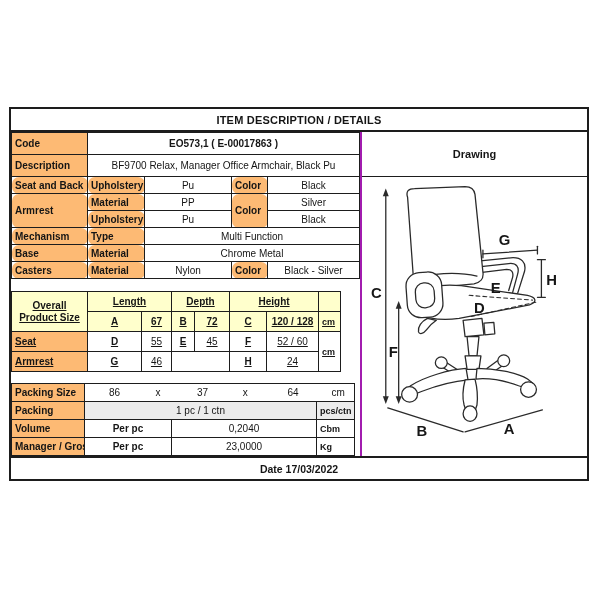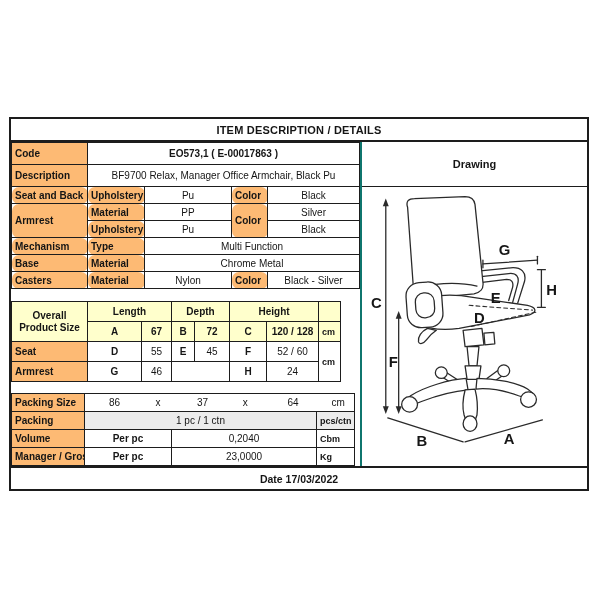--- a/index.html
+++ b/index.html
@@ -1,36 +1,36 @@
 <!DOCTYPE html>
 <html><head>
 <meta charset="utf-8">
 <style>
   html,body{margin:0;padding:0;background:#ffffff;}
   .page{position:relative;width:600px;height:600px;background:#fff;
         font-family:"Liberation Sans",sans-serif;color:#151515;}
-  .sheet{position:absolute;left:9px;top:117px;width:580px;box-sizing:border-box;
+  .sheet{position:absolute;left:9px;top:107px;width:580px;box-sizing:border-box;
          border:2px solid #1d1d1d;background:#fff;}
   .main-header{height:21px;display:flex;align-items:center;justify-content:center;
                font-weight:bold;font-size:11px;border-bottom:2px solid #1d1d1d;letter-spacing:.2px;}
   .content{display:flex;align-items:stretch;}
   .left-col{flex:0 0 349px;width:349px;}
-  .right-col{flex:1;border-left:2px solid #0f766e;display:flex;flex-direction:column;}
+  .right-col{flex:1;border-left:2px solid #a21caf;display:flex;flex-direction:column;}
   .drawing-header{height:44px;border-bottom:1px solid #1d1d1d;display:flex;align-items:center;
                   justify-content:center;font-weight:bold;font-size:11px;}
   .drawing-area{flex:1;position:relative;overflow:hidden;}
   .drawing-area svg{position:absolute;left:0;top:0;width:100%;height:100%;}
   .date-row{border-top:2px solid #1d1d1d;height:21px;display:flex;align-items:center;
             justify-content:center;font-weight:bold;font-size:10.5px;}
   table{border-collapse:collapse;table-layout:fixed;}
   td{border:1px solid #1d1d1d;font-size:10px;padding:0 3px;overflow:hidden;
      white-space:nowrap;vertical-align:middle;}
   .t-info{width:349px;}  .t-info td{height:21px;}
   .t-spec{width:349px;margin-top:-1px;} .t-spec td{height:16px;border-radius:7px;}
-  .t-size{width:330px;} .t-size td{height:19px;}
+  .t-size{width:330px;text-decoration:underline;} .t-size td{height:19px;}
   .t-pack{width:344px;} .t-pack td{height:17px;}
   .lbl{background:#fdba74;font-weight:bold;}
   .ylw{background:#ffffcc;}
   .val{text-align:center;}
   .b{font-weight:bold;}
   .sm{font-size:9px;}
   .gap{height:11px;}
   .spread{display:flex;align-items:center;padding-left:12px;gap:12px;}
   .spread span{display:inline-block;text-align:center;}
   .w34{width:34px;} .w40{width:40px;} .w36{width:36px;} .w48{width:48px;} .w30{width:30px;}

